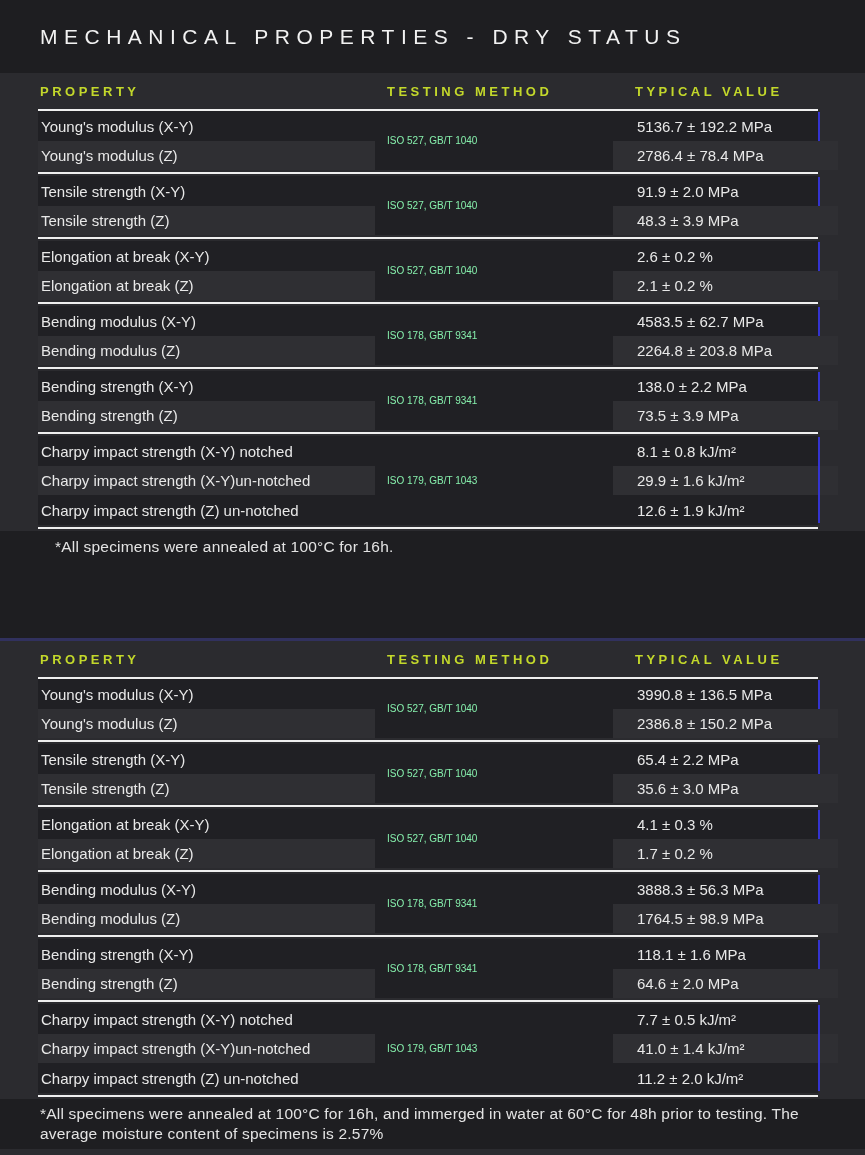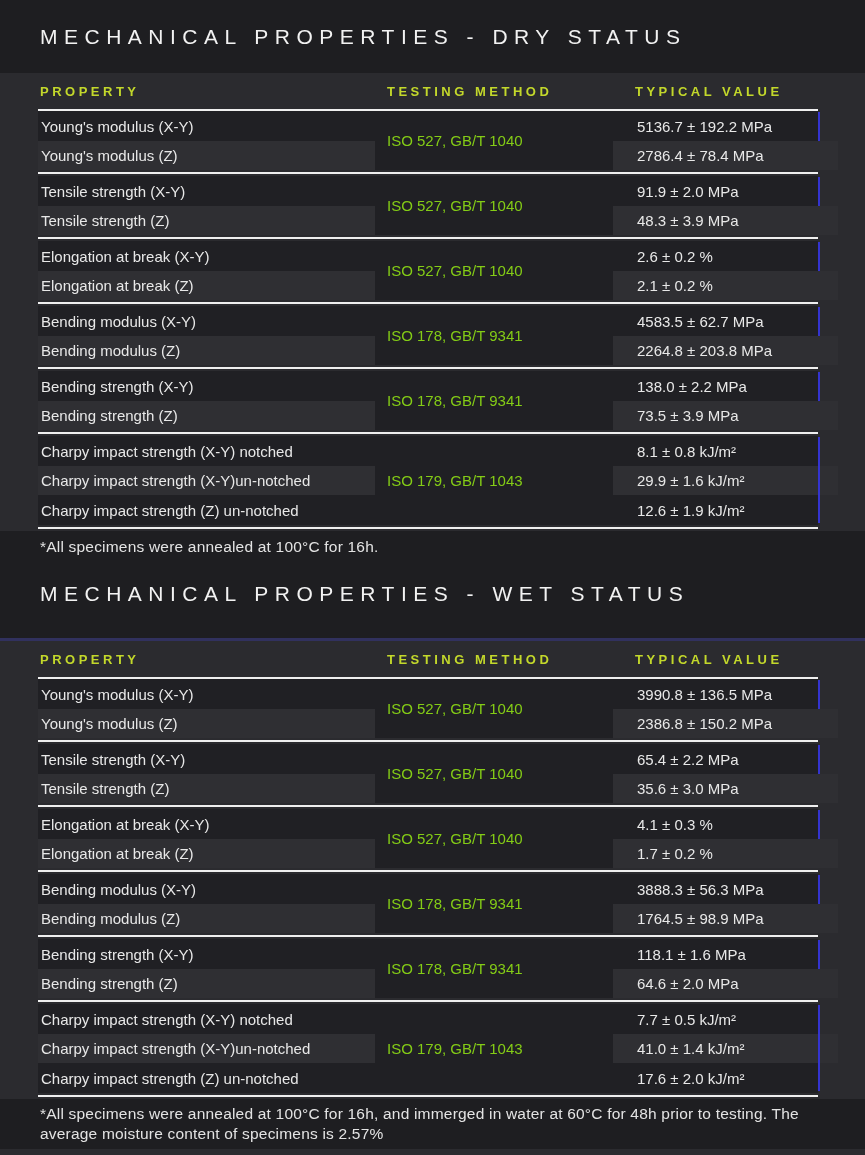--- a/index.html
+++ b/index.html
@@ -10,21 +10,21 @@
     color:#e8e8e8;
     overflow:hidden;
   }
   
   .band { background:#1e1e21; }
   .band-top { height:73px; display:flex; align-items:center; padding-left:40px; box-sizing:border-box; }
   .section-title {
     font-size:21px; letter-spacing:6.5px; color:#f2f2f2; font-weight:500;
     white-space:nowrap;
   }
-  .band-mid { height:107px; padding-left:40px; box-sizing:border-box; }
+  .band-mid { height:107px; padding-left:55px; box-sizing:border-box; }
   .footnote {
     font-size:15.5px; color:#e3e3e3; line-height:20px; letter-spacing:0.2px;
   }
   .band-mid .footnote { padding-top:6px; }
   .band-mid .section-title { display:block; margin-top:25px; }
   .navy-divider { height:3px; background:#31315e; }
   .band-bottom { height:50px; padding:5px 30px 0 40px; box-sizing:border-box; }
   .band-bottom .footnote { width:800px; }
 
   
@@ -38,21 +38,21 @@
   .header-sep   { width:780px; height:2px; background:#efefef; margin-left:38px; }
 
   .group { position:relative; width:800px; margin-left:38px; }
   .row   { position:relative; height:30px; width:780px; display:flex; align-items:center; background:#202024; }
   .row.light { height:29px; width:800px; background:#2f2f33; }
   .prop-label { margin-left:3px; font-size:15px; color:#e8e8e8; white-space:nowrap; }
   .cell-value { position:absolute; left:599px; font-size:15px; color:#e8e8e8; white-space:nowrap; }
   .method-cell {
     position:absolute; left:337px; top:0; width:238px; box-sizing:border-box;
     background:#202024; display:flex; align-items:center; padding-left:12px;
-    font-size:15px; color:#84cc16; white-space:nowrap;
+    font-size:10px; color:#86efac; white-space:nowrap;
   }
   .g2 .method-cell { height:59px; }
   .g3 .method-cell { height:88px; }
   .accent-line { position:absolute; left:780px; top:1px; width:2px; background:#3434d0; }
   .g2 .accent-line { height:29px; }
   .g3 .accent-line { height:86px; }
   .group-sep { width:780px; height:2px; background:#efefef; margin:2px 0; }
 </style>
 </head>
 <body>
@@ -153,21 +153,20 @@
       <span class="cell-value">12.6 ± 1.9 kJ/m²</span>
     </div>
     <div class="method-cell">ISO 179, GB/T 1043</div>
     <div class="accent-line"></div>
     <div class="group-sep"></div>
   </div>
 </div>
 
 <div class="band band-mid">
   <div class="footnote">*All specimens were annealed at 100°C for 16h.</div>
-  <div class="section-title">MECHANICAL PROPERTIES - WET STATUS</div>
 </div>
 <div class="navy-divider"></div>
 
 <div class="table-section">
   <div class="col-headers">
     <span class="col-property">PROPERTY</span>
     <span class="col-method">TESTING METHOD</span>
     <span class="col-value">TYPICAL VALUE</span>
   </div>
   <div class="header-sep"></div>
@@ -246,21 +245,21 @@
     <div class="row">
       <span class="prop-label">Charpy impact strength (X-Y) notched</span>
       <span class="cell-value">7.7 ± 0.5 kJ/m²</span>
     </div>
     <div class="row light">
       <span class="prop-label">Charpy impact strength (X-Y)un-notched</span>
       <span class="cell-value">41.0 ± 1.4 kJ/m²</span>
     </div>
     <div class="row">
       <span class="prop-label">Charpy impact strength (Z) un-notched</span>
-      <span class="cell-value">17.6 ± 2.0 kJ/m²</span>
+      <span class="cell-value">11.2 ± 2.0 kJ/m²</span>
     </div>
     <div class="method-cell">ISO 179, GB/T 1043</div>
     <div class="accent-line"></div>
     <div class="group-sep"></div>
   </div>
 </div>
 
 <div class="band band-bottom">
   <div class="footnote">*All specimens were annealed at 100°C for 16h, and immerged in water at 60°C for 48h prior to testing. The average moisture content of specimens is 2.57%</div>
 </div>

